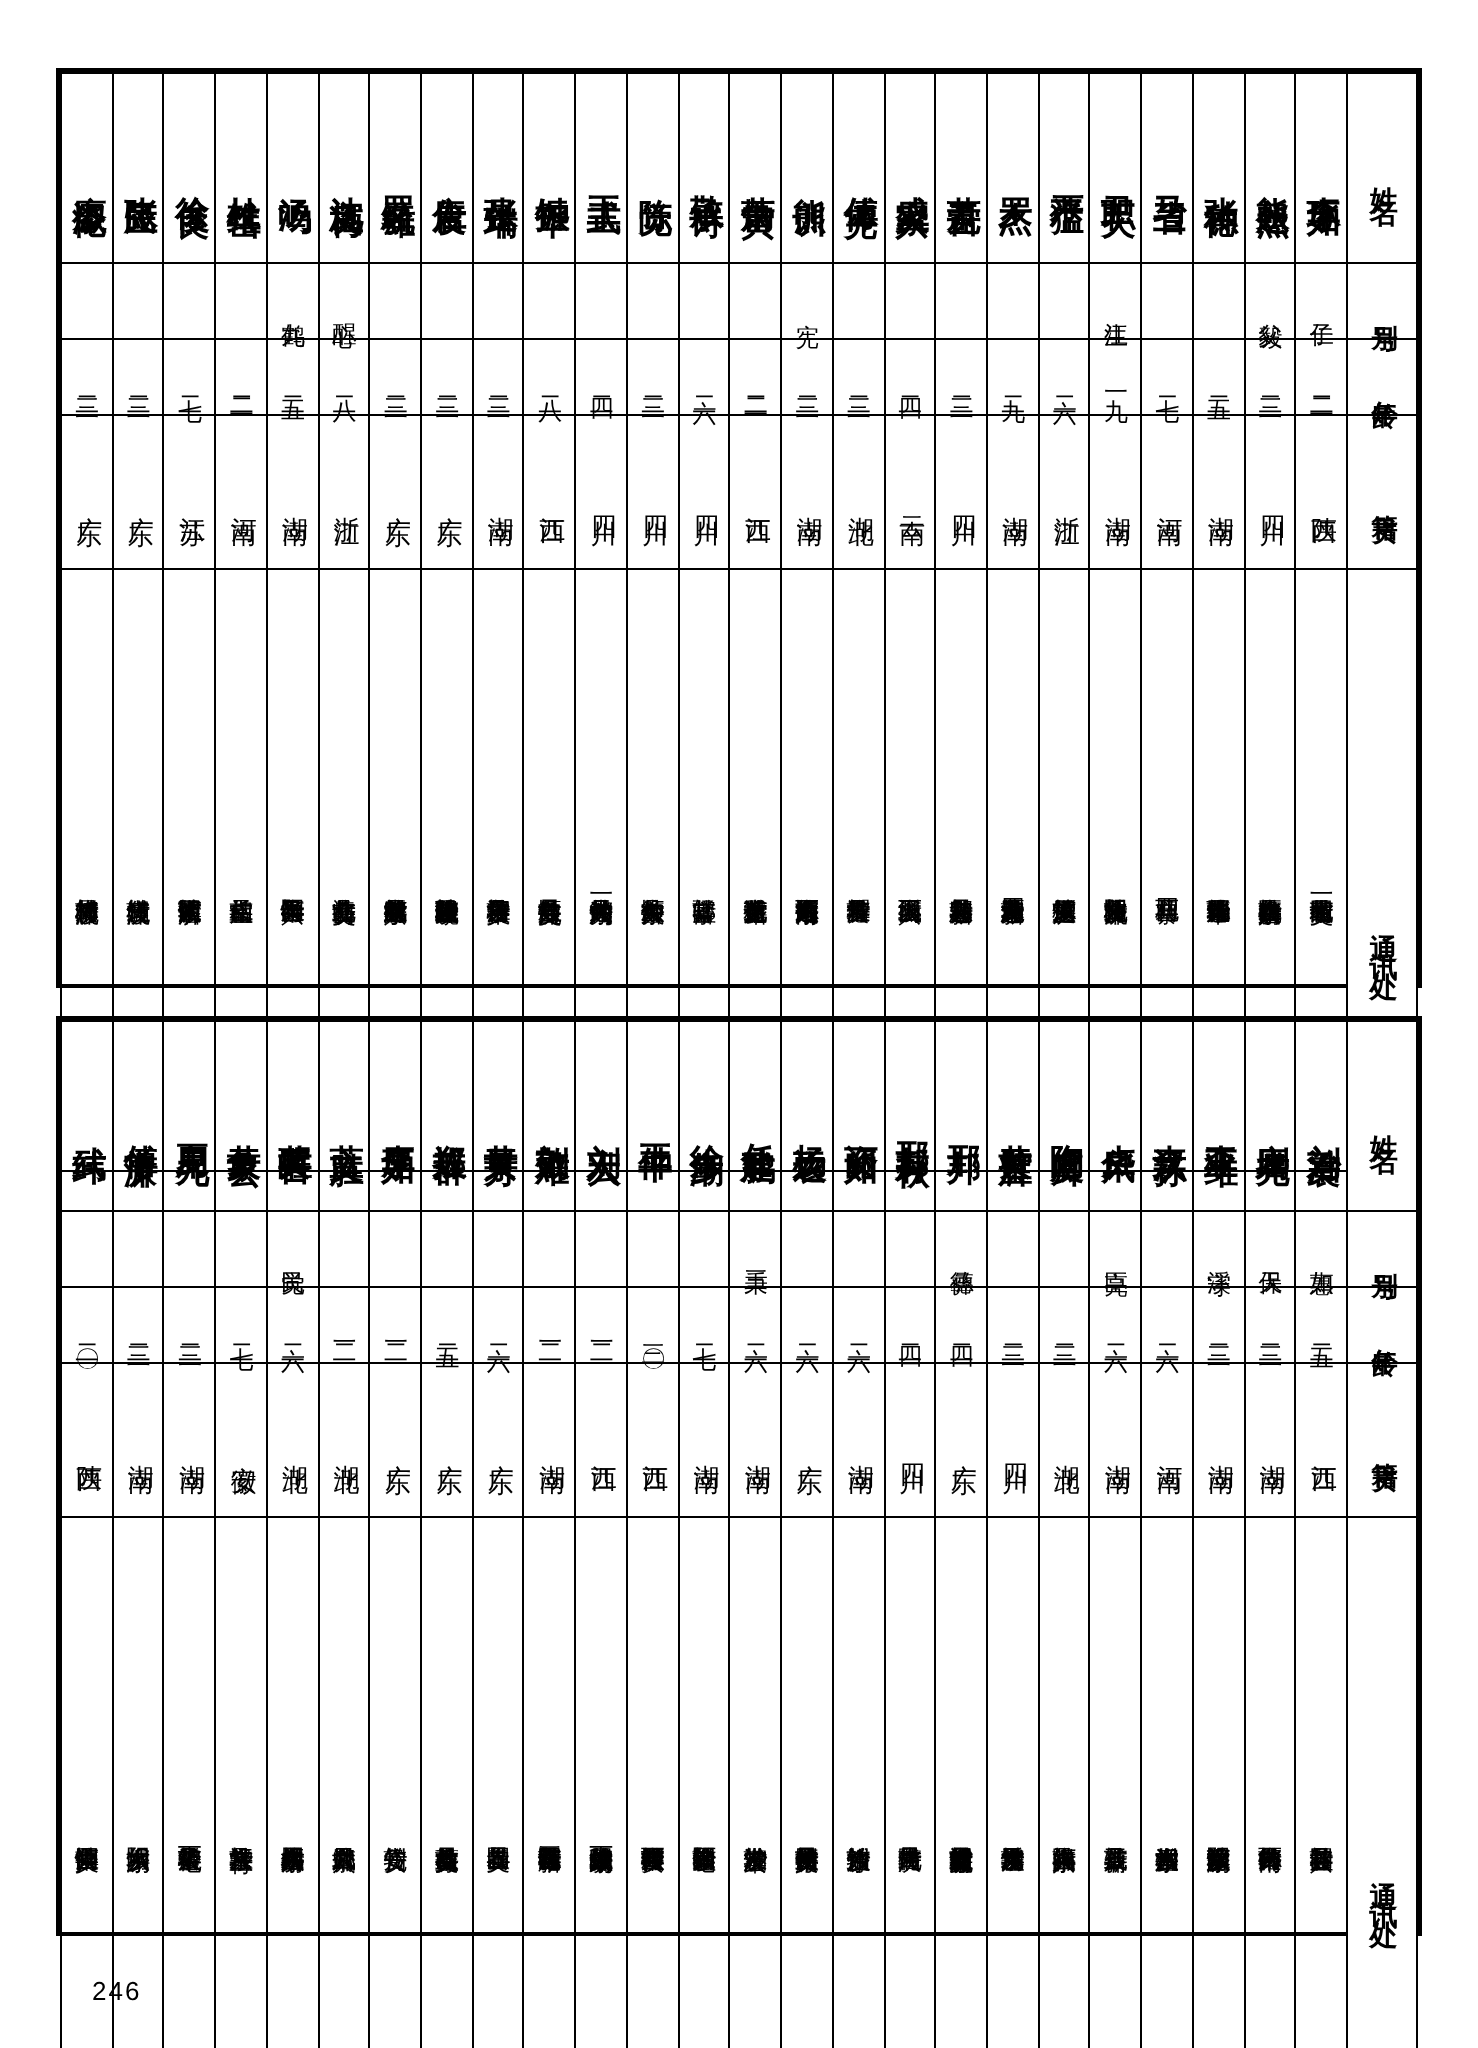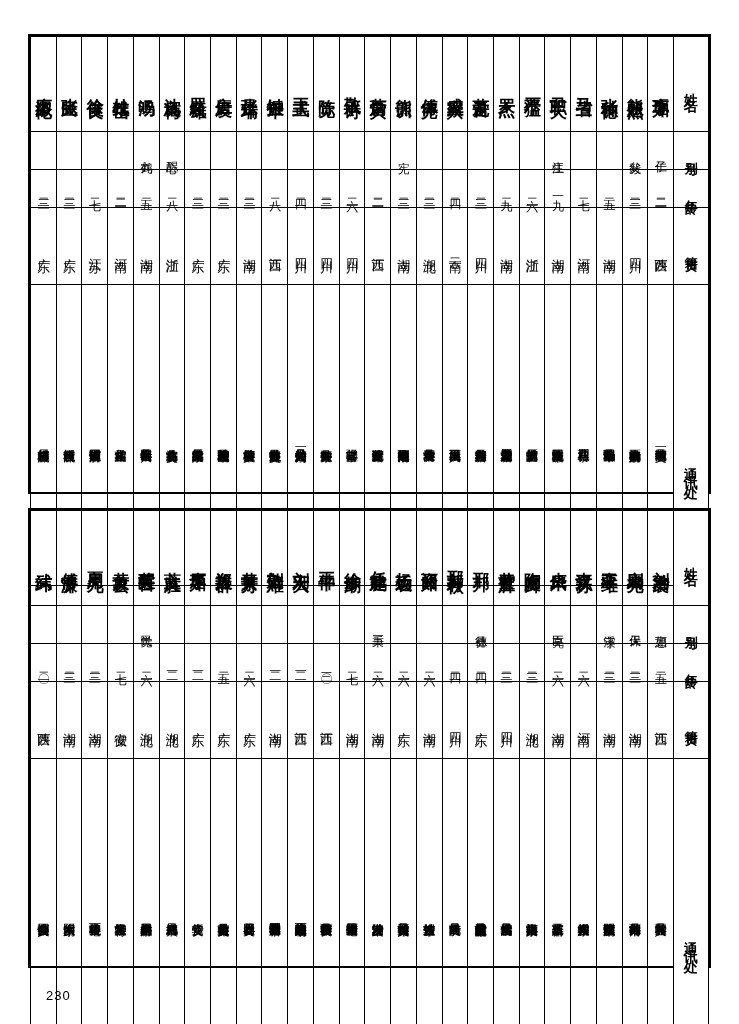--- a/index.html
+++ b/index.html
@@ -895,14 +895,14 @@
               <span class="v">兴国县黄益和号转</span>
             </td>
         <td class="rowlabel">
               <span class="v">通讯处</span>
             </td>
       </tr>
     </tbody>
       </table>
   </div>
 
-  <div class="pagenum">230</div>
+  <div class="pagenum">246</div>
 </div>
 
 </body></html>

